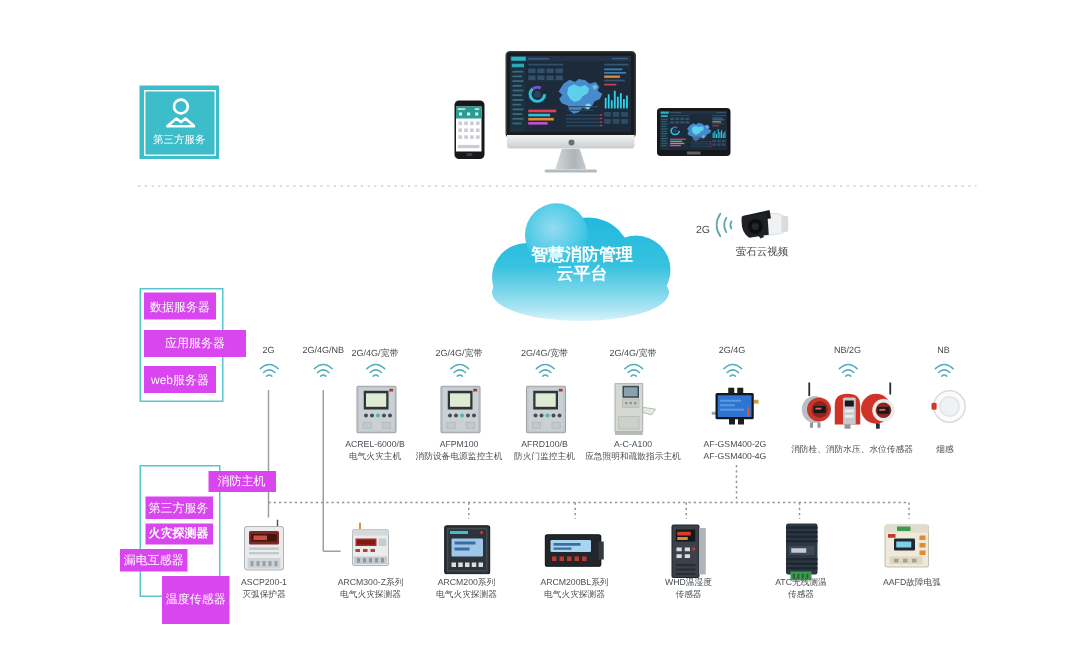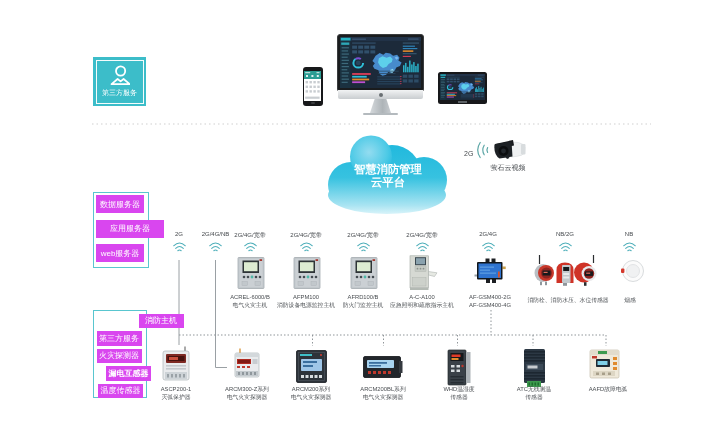--- a/index.html
+++ b/index.html
@@ -265,23 +265,23 @@
 <div class="abs" style="left:488px;top:163px;width:40px;text-align:center;font-size:7px;color:#45494d;">萤石云视频</div>
 
 <div class="abs" style="left:92.5px;top:191.5px;width:54.5px;height:74px;border:1px solid #59c6cf;"></div>
 <div class="tealbox" style="left:96px;top:195px;width:48px;height:18px;font-size:8px;">数据服务器</div>
 <div class="tealbox" style="left:96px;top:219.5px;width:68px;height:18px;font-size:8px;">应用服务器</div>
 <div class="tealbox" style="left:96px;top:244px;width:48px;height:18px;font-size:8px;">web服务器</div>
 
 <div class="abs" style="left:93px;top:309.5px;width:52px;height:86px;border:1px solid #59c6cf;"></div>
 <div class="tealbox" style="left:96.5px;top:313.5px;width:45px;height:14.5px;font-size:8px;margin-left:42px;">消防主机</div>
 <div class="tealbox" style="left:96.5px;top:331px;width:45px;height:14.5px;font-size:8px;">第三方服务</div>
-<div class="tealbox" style="left:96.5px;top:348.5px;width:45px;height:14.5px;font-size:8px;">火灾探测器</div>
-<div class="tealbox" style="left:106px;top:366px;width:45px;height:14.5px;font-size:8px;font-weight:bold;">漏电互感器</div>
-<div class="tealbox" style="left:98px;top:383.5px;width:45px;height:14px;font-size:8px;">温度传感器</div>
+<div class="tealbox" style="left:96.5px;top:348.5px;width:45px;height:14.5px;font-size:8px;font-weight:bold;">火灾探测器</div>
+<div class="tealbox" style="left:80px;top:366px;width:45px;height:14.5px;font-size:8px;">漏电互感器</div>
+<div class="tealbox" style="left:108px;top:383.5px;width:45px;height:32px;font-size:8px;">温度传感器</div>
 
 <div class="wlabel" style="left:149px;top:231px;">2G</div>
 <svg class="abs" style="left:171.5px;top:240.5px" width="15" height="11" viewBox="0 0 20 15">
       <use href="#wifi"></use>
     </svg>
 <div class="wlabel" style="left:185.5px;top:231px;">2G/4G/NB</div>
 <svg class="abs" style="left:208px;top:240.5px" width="15" height="11" viewBox="0 0 20 15">
       <use href="#wifi"></use>
     </svg>
 <div class="wlabel" style="left:220px;top:231px;">2G/4G/宽带</div>

